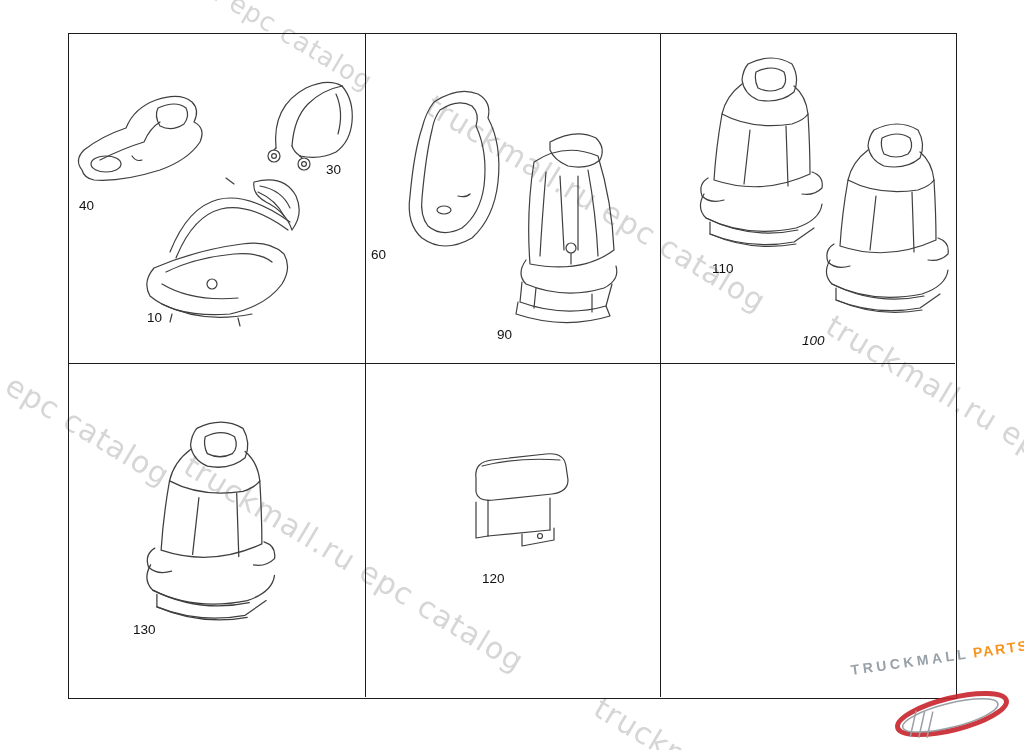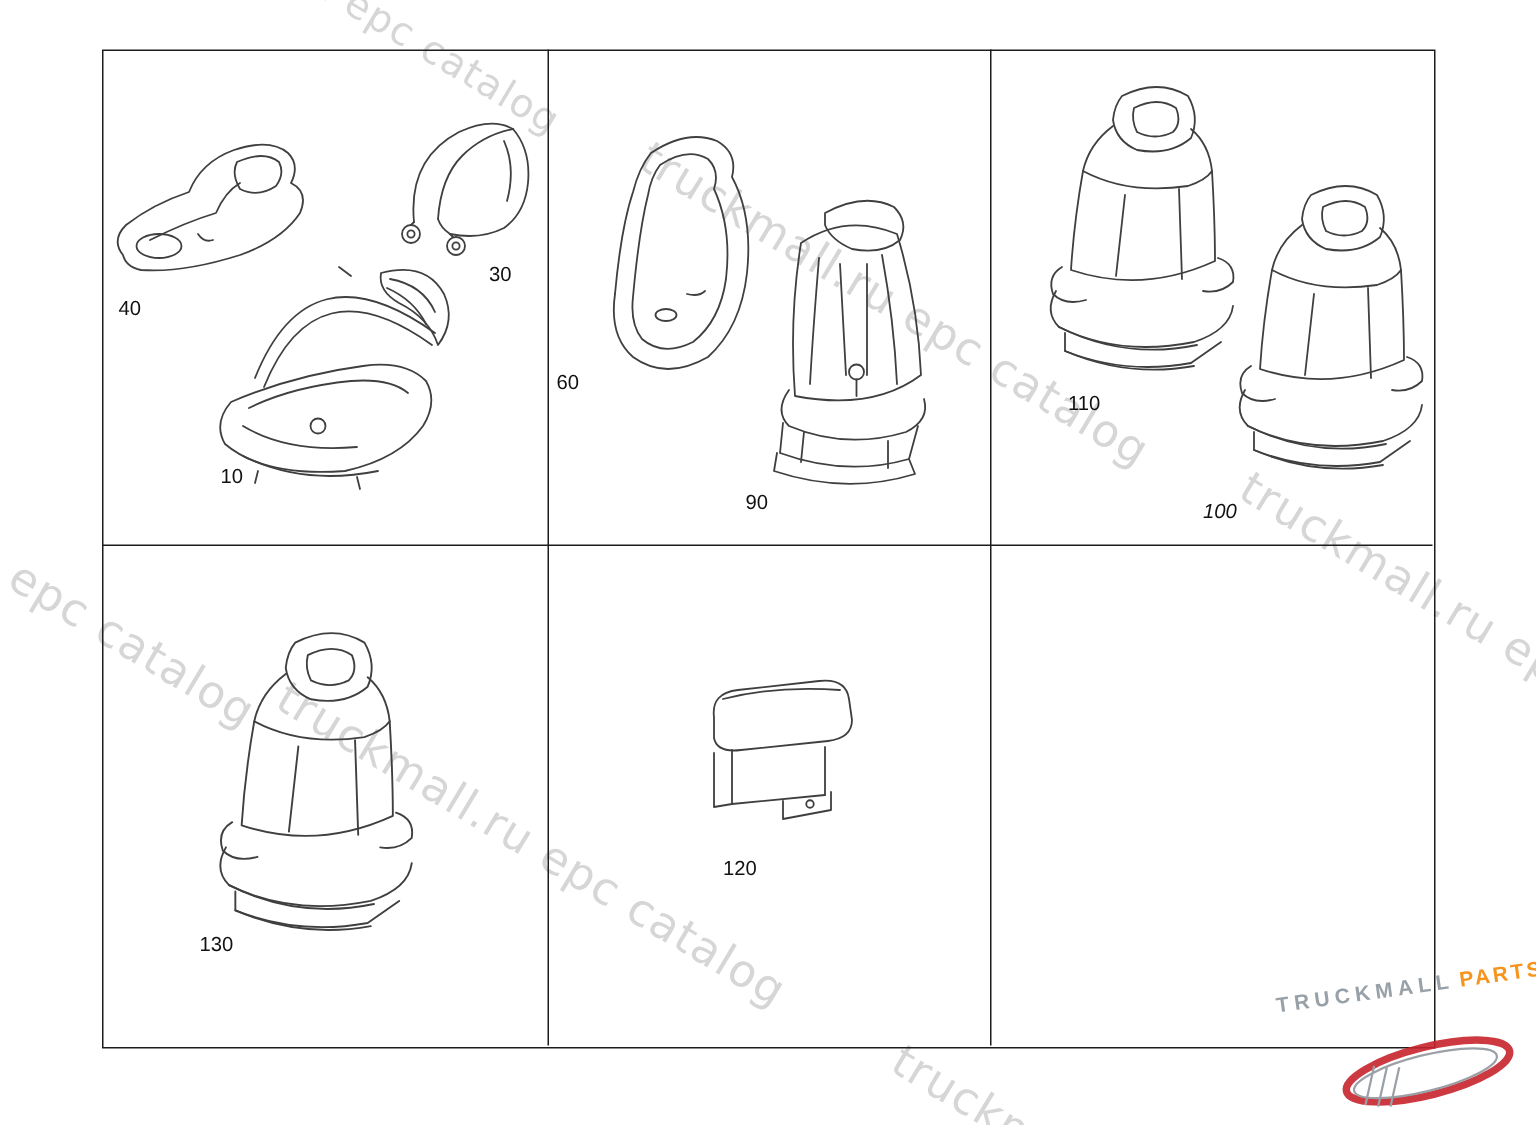--- a/index.html
+++ b/index.html
@@ -129,21 +129,21 @@
         <path d="M26,48 L26,84 M88,46 L88,78"></path>
         <path d="M26,84 L88,78"></path>
         <path d="M26,84 L14,86 L14,50"></path>
         <path d="M60,82 L60,94 L92,88 L92,76"></path>
         <circle cx="78" cy="84" r="2.5"></circle>
       </g>
     </g>
   </svg>
 
   <span class="part-label" style="left:79px;top:198px;">40</span>
-  <span class="part-label" style="left:326px;top:175px;">30</span>
+  <span class="part-label" style="left:326px;top:162px;">30</span>
   <span class="part-label" style="left:147px;top:310px;text-align:right;">10</span>
   <span class="part-label" style="left:371px;top:247px;">60</span>
   <span class="part-label" style="left:497px;top:327px;">90</span>
   <span class="part-label" style="left:712px;top:261px;">110</span>
   <span class="part-label" style="left:802px;top:333px;font-style:italic;">100</span>
   <span class="part-label" style="left:133px;top:622px;">130</span>
   <span class="part-label" style="left:482px;top:571px;">120</span>
 
   <div id="logo-text">
     <span id="logo-brand">TRUCKMALL</span>

